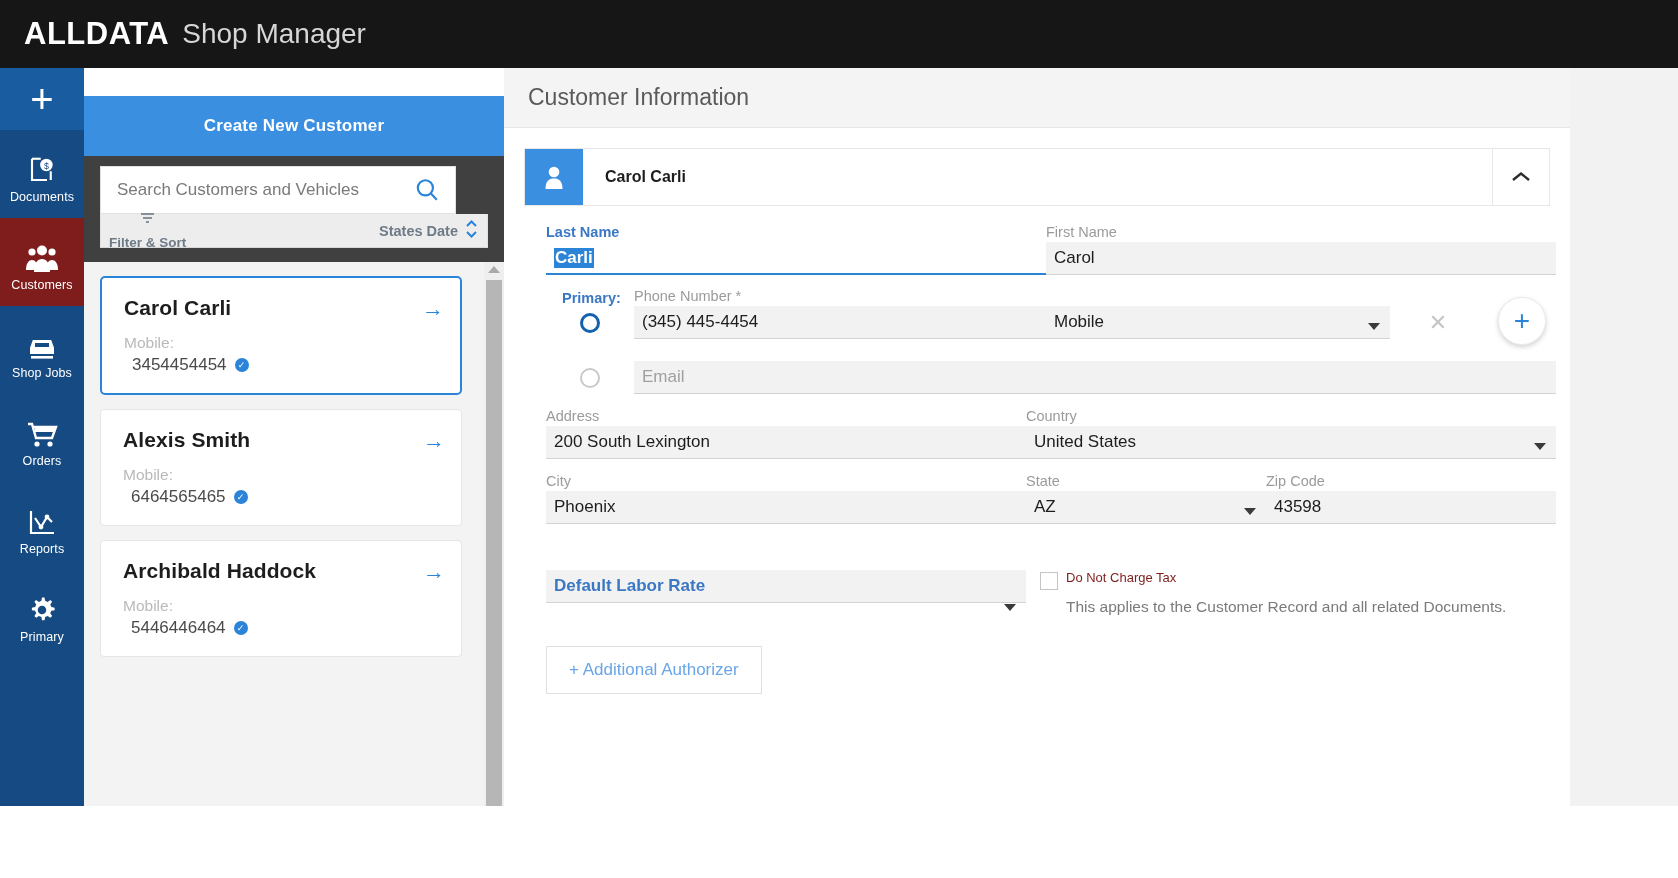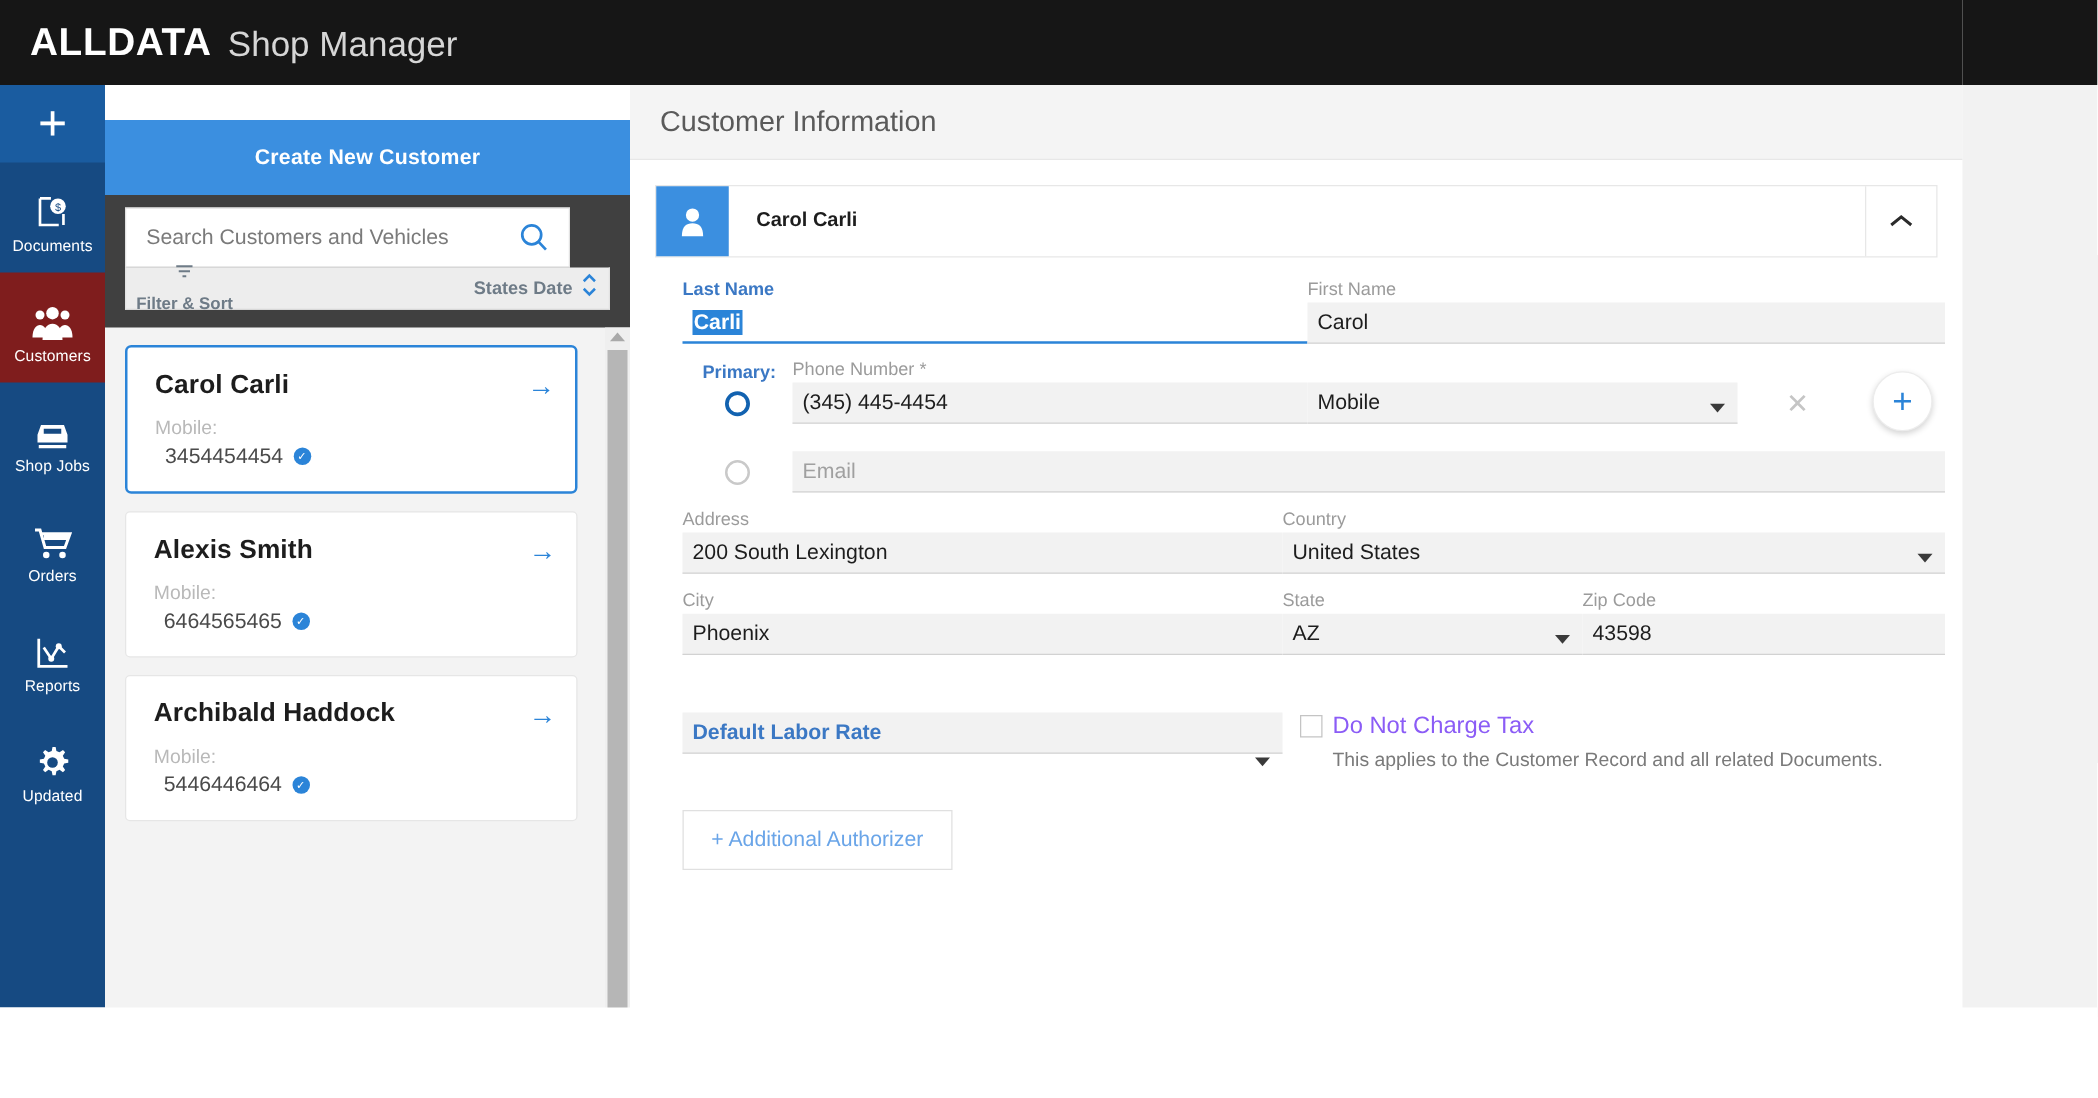--- a/index.html
+++ b/index.html
@@ -8,21 +8,21 @@
     font-family:"Liberation Sans", sans-serif;
     -webkit-font-smoothing:antialiased;
   }
   .app{position:relative;width:1678px;height:878px;background:#ffffff;}
 
   
   .topbar{
     position:absolute;left:0;top:0;width:1570px;height:68px;background:#161616;
     display:flex;align-items:center;
   }
-  .brand{display:flex;align-items:flex-end;padding-left:24px;}
+  .brand{display:flex;align-items:center;padding-left:24px;}
   .brand-all{
     color:#ffffff;font-size:31px;font-weight:bold;letter-spacing:0.5px;
     font-family:"Liberation Sans", sans-serif;
   }
   .brand-sub{color:#d6d6d6;font-size:28px;margin-left:13px;font-weight:400;}
   .topbar-gutter{
     position:absolute;left:1570px;top:0;width:108px;height:68px;background:#161616;
   }
 
   
@@ -176,21 +176,21 @@
   .f-city{width:480px;}
   .f-state{width:240px;position:relative;}
   .f-zip{width:290px;}
 
   .rate-row{display:flex;margin-top:46px;}
   .f-rate{width:480px;position:relative;}
   .f-rate .fld-val{color:#3b78c4;font-weight:bold;}
   .tax-col{margin-left:14px;width:500px;}
   .tax-top{display:flex;align-items:flex-start;gap:8px;}
   .checkbox{width:18px;height:18px;border:1.5px solid #c4c4c4;background:#fff;box-sizing:border-box;margin-top:2px;cursor:pointer;}
-  .tax-label{font-size:19px;color:#8b5cf6;}
+  .tax-label{font-size:13px;color:#7f1d1d;}
   .tax-note{margin-left:26px;font-size:15.5px;color:#7a7a7a;line-height:26px;margin-top:4px;width:450px;}
 
   .auth-row{margin-top:26px;}
   .auth-btn{
     display:inline-block;border:1px solid #e0e0e0;background:#ffffff;color:#6aa5e8;
     font-size:17px;padding:13px 22px;cursor:pointer;
   }
 
   .right-gutter{
     position:absolute;left:1570px;top:68px;width:108px;height:810px;background:#f2f2f2;
@@ -280,21 +280,21 @@
       <span class="rail-label">Reports</span>
     </div>
 
     <div class="rail-item">
       <span class="rail-ico">
         <svg width="30" height="30" viewBox="0 0 24 24" fill="#ffffff">
           <path d="M12 2 l2 0 .5 2.6 2 .9 2.2-1.5 1.4 1.4 -1.5 2.2 .9 2 2.6 .5 0 2 -2.6 .5 -.9 2 1.5 2.2 -1.4 1.4 -2.2-1.5 -2 .9 -.5 2.6 -2 0 -.5-2.6 -2-.9 -2.2 1.5 -1.4-1.4 1.5-2.2 -.9-2 -2.6-.5 0-2 2.6-.5 .9-2 -1.5-2.2 1.4-1.4 2.2 1.5 2-.9 Z"></path>
           <circle cx="12" cy="12" r="3.4" fill="#164a82"></circle>
         </svg>
       </span>
-      <span class="rail-label">Updated</span>
+      <span class="rail-label">Primary</span>
     </div>
   </div>
 
   <div class="listcol">
 
     <div class="list-head">
       <span class="list-head-label">Create New Customer</span>
     </div>
 
     <div class="search-wrap">

